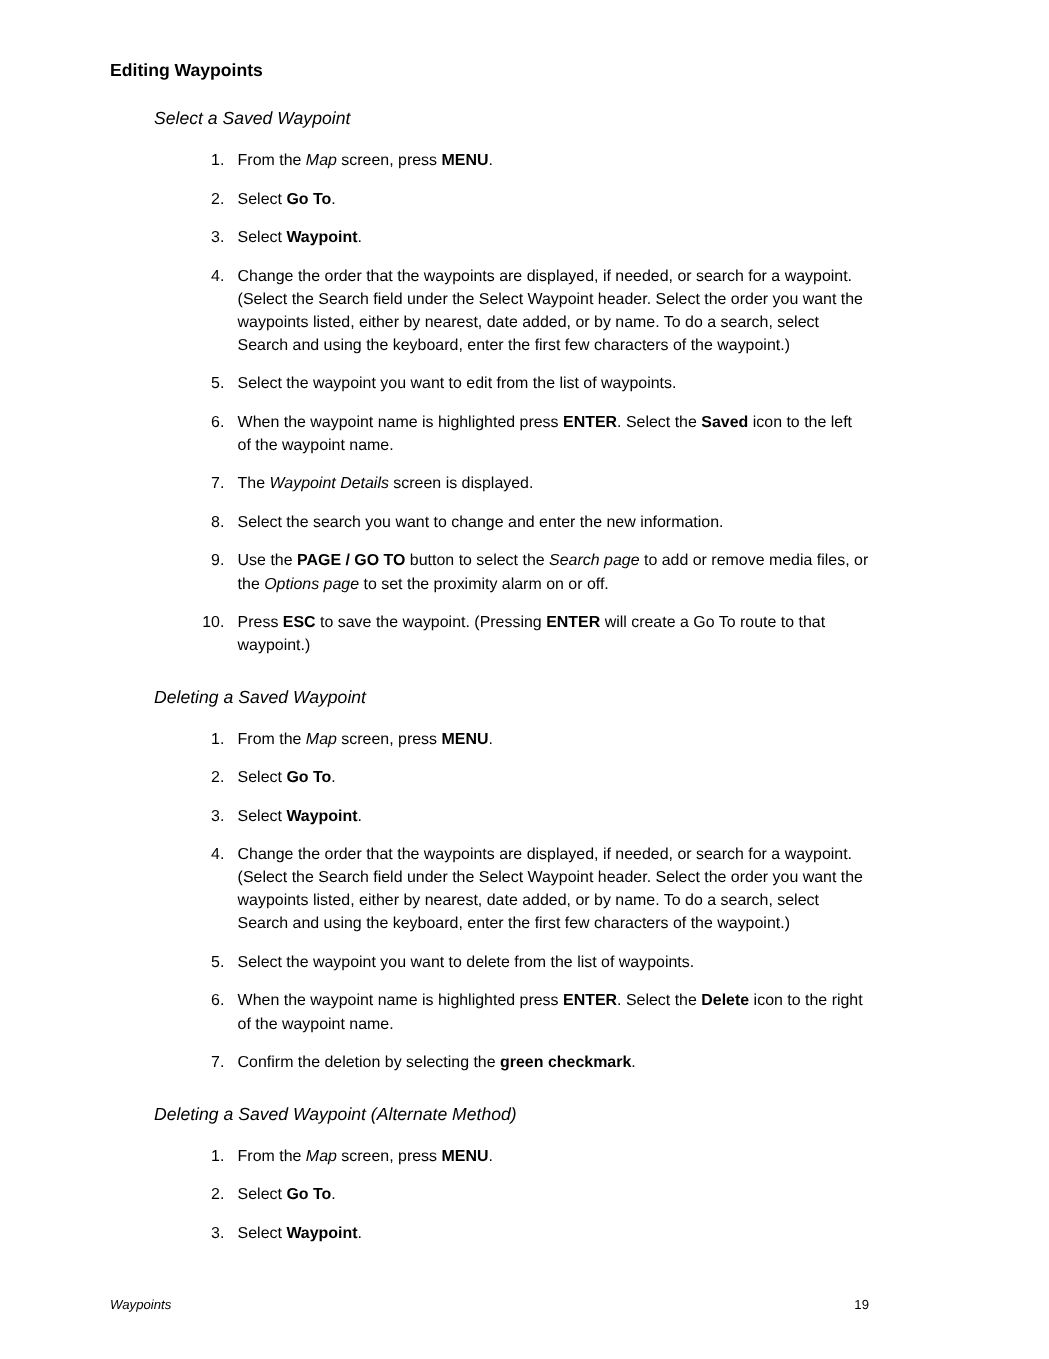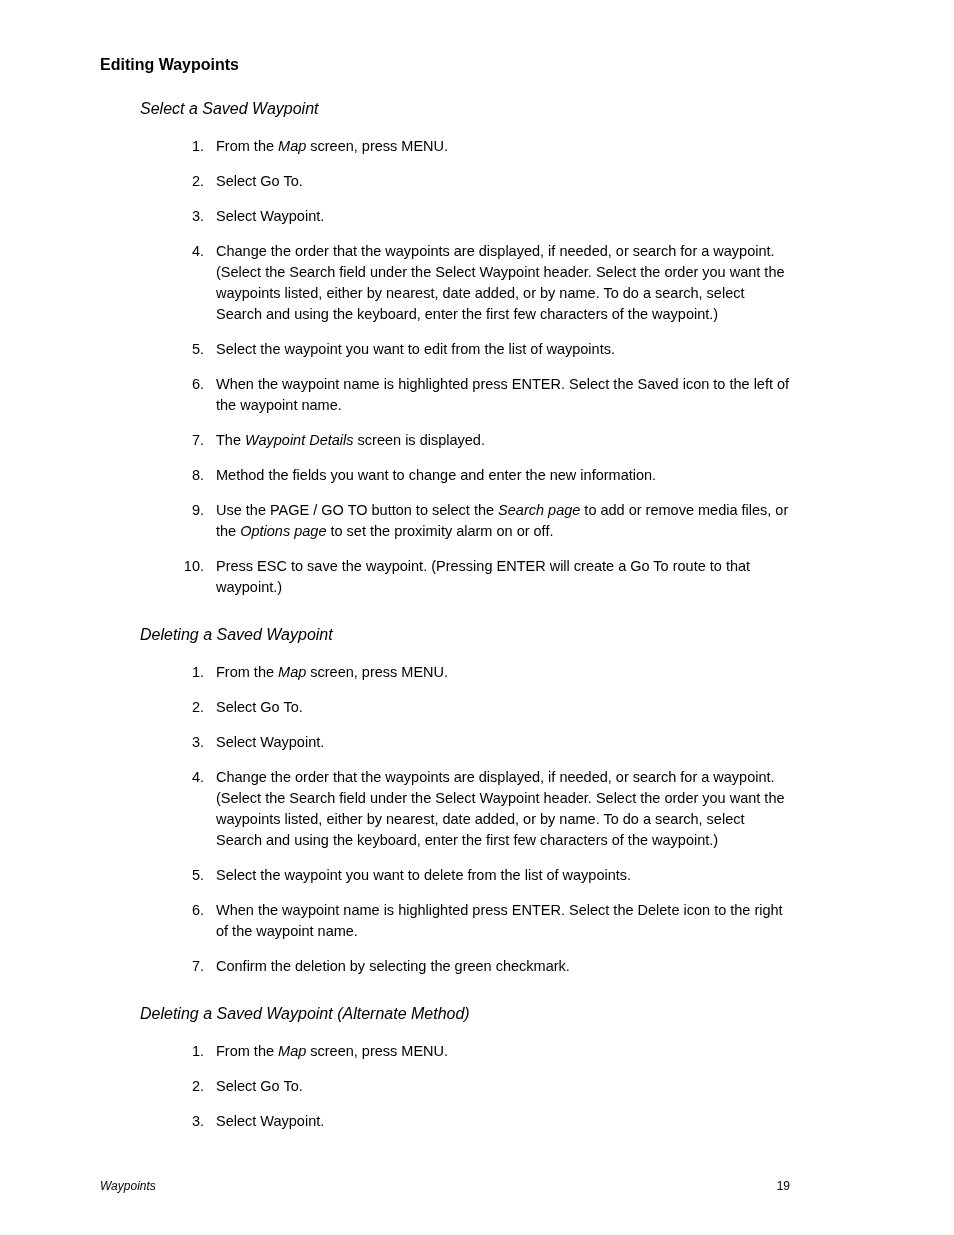--- a/index.html
+++ b/index.html
@@ -34,21 +34,21 @@
   }
   ol.steps > li {
     font-size: 14.5px;
     line-height: 1.45;
     padding-left: 8px;
     margin-bottom: 14px;
   }
   ol.steps > li::marker {
     font-size: 14.5px;
   }
-  .b { font-weight: normal; }
+  .b { font-weight: bold; }
   .i { font-style: italic; }
   .footer {
     position: absolute;
     left: 100px;
     right: 64px;
     bottom: 42px;
     font-size: 12px;
     display: flex;
     justify-content: space-between;
   }
@@ -64,21 +64,21 @@
   <div id="content">
       <h3 class="subhead">Select a Saved Waypoint</h3>
       <ol class="steps">
         <li>From the <span class="i">Map</span> screen, press <span class="b">MENU</span>.</li>
         <li>Select <span class="b">Go To</span>.</li>
         <li>Select <span class="b">Waypoint</span>.</li>
         <li>Change the order that the waypoints are displayed, if needed, or search for a waypoint. (Select the Search field under the Select Waypoint header.  Select the order you want the waypoints listed, either by nearest, date added, or by name.  To do a search, select Search and using the keyboard, enter the first few characters of the waypoint.)</li>
         <li>Select the waypoint you want to edit from the list of waypoints.</li>
         <li>When the waypoint name is highlighted press <span class="b">ENTER</span>.  Select the <span class="b">Saved</span> icon to the left of the waypoint name.</li>
         <li>The <span class="i">Waypoint Details</span> screen is displayed.</li>
-        <li>Method the fields you want to change and enter the new information.</li>
+        <li>Select the search you want to change and enter the new information.</li>
         <li>Use the <span class="b">PAGE / GO TO</span> button to select the <span class="i">Search page</span> to add or remove media files, or the <span class="i">Options page</span> to set the proximity alarm on or off.</li>
         <li>Press <span class="b">ESC</span> to save the waypoint.  (Pressing <span class="b">ENTER</span> will create a Go To route to that waypoint.)</li>
       </ol>
       <h3 class="subhead">Deleting a Saved Waypoint</h3>
       <ol class="steps">
         <li>From the <span class="i">Map</span> screen, press <span class="b">MENU</span>.</li>
         <li>Select <span class="b">Go To</span>.</li>
         <li>Select <span class="b">Waypoint</span>.</li>
         <li>Change the order that the waypoints are displayed, if needed, or search for a waypoint. (Select the Search field under the Select Waypoint header.  Select the order you want the waypoints listed, either by nearest, date added, or by name.  To do a search, select Search and using the keyboard, enter the first few characters of the waypoint.)</li>
         <li>Select the waypoint you want to delete from the list of waypoints.</li>

